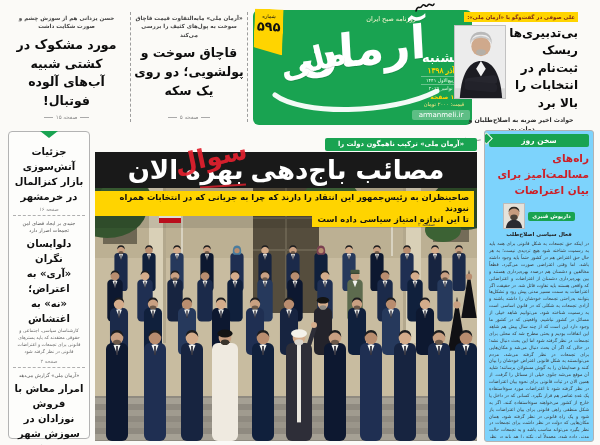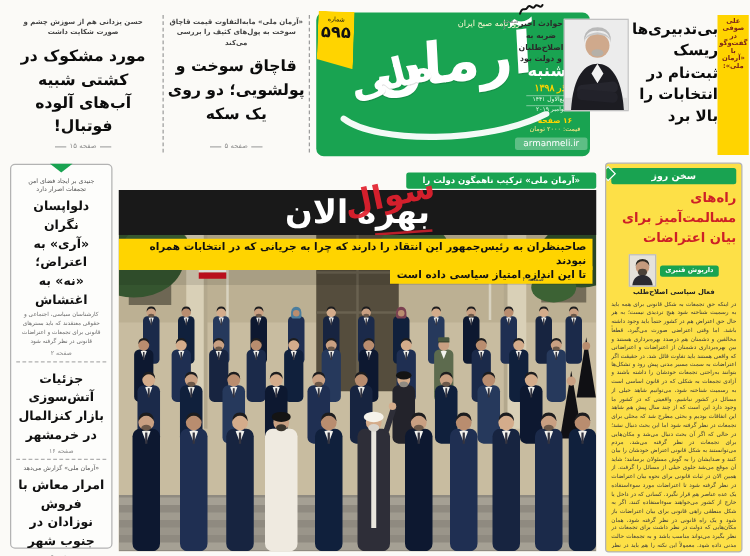--- a/index.html
+++ b/index.html
@@ -28,21 +28,21 @@
   .dateblock { position:absolute; right:5px; top:40px; width:46px; text-align:center; color:#fff; }
   .dateblock .d1 { font-size:13px; font-weight:bold; }
   .dateblock .d2 { font-size:7.5px; font-weight:bold; color:#ffd400; margin:1px 0;font-family:Liberation Serif, serif; }
   .dateblock .d3,.dateblock .d4 { font-size:4.8px; color:#eafbe9; border-top:1px solid rgba(255,255,255,.35); padding-top:1px; margin-top:1px; }
   .dateblock .d5 { font-size:6px; font-weight:bold; color:#ffd400; margin-top:2px; }
   .dateblock .d6 { font-size:5.2px; color:#ffe784; margin-top:1px; }
   .siteband { position:absolute; right:2px; bottom:5px; width:58px; background:rgba(255,255,255,.30); border-radius:2px; color:#fff; font-size:7px; text-align:center; padding:1px 0; direction:ltr; }
   .bismillah { position:absolute; top:-9px; right:36px; }
 
   
-  #story-r { position:absolute; left:485px; top:12px; width:114px; height:112px; display:flex; }
+  #story-r { position:absolute; left:464px; top:12px; width:114px; height:112px; display:flex; flex-direction:column; }
   #story-r .ykicker { background:#ffd400; color:#7c2418; font-size:5.4px; font-weight:bold; text-align:center; padding:2px 1px; }
   #story-r .row { display:flex; gap:3px; margin-top:3px; }
   #story-r .title { flex:1; font-size:12px; font-weight:bold; color:#0b0b0b; line-height:1.45; text-align:right; }
   #story-r .portrait { width:52px; height:74px; border:1px solid #c2c2c2; background:#ececec; flex:none; }
   #story-r .sub { font-size:6.2px; font-weight:bold; color:#2a2a2a; text-align:center; margin-top:3px; line-height:1.5; }
   #story-r .pg { font-size:5px; color:#8a8a8a; margin-top:2px; text-align:left; }
 
   
   .rail { position:absolute; left:8px; top:131px; width:82px; height:308px; border:1px solid #b3b3b3; border-radius:4px; background:#fdfdfb; padding:6px 4px 4px; display:flex; flex-direction:column; }
   .rail-tab { position:absolute; top:-1px; left:50%; transform:translateX(-50%); width:0; height:0; border-left:9px solid transparent; border-right:9px solid transparent; border-top:7px solid #19a351; }
@@ -61,21 +61,21 @@
   .stamp { position:absolute; right:-4px; top:-13px; color:#e3202e; font-size:15px; font-weight:bold; transform:rotate(-12deg); opacity:.92; letter-spacing:1px; }
   .stamp-line { position:absolute; right:-2px; bottom:-2px; width:46px; border-top:2px solid rgba(227,32,46,.8); transform:rotate(-4deg); }
 
   .photo-wrap { position:absolute; left:95px; top:188px; width:382px; height:253px; overflow:hidden; background:#c8bca0; }
   .subhead { position:absolute; right:3px; background:#ffd400; color:#101010; font-size:8.4px; font-weight:bold; padding:1px 5px 2px; line-height:1.3; }
   .subhead.l1 { top:3px; }
   .subhead.l2 { top:25px;text-align:right; }
   .lead-pg { position:absolute; top:33px; right:42px; font-size:5px; color:#4f4a40; }
 
   
-  .sokhan { position:absolute; left:484px; top:130px; width:110px; height:312px; border:1px solid #b3b3b3; border-radius:3px; background:#fde047; padding:3px 4px; display:flex; flex-direction:column; overflow:hidden; }
+  .sokhan { position:absolute; left:484px; top:130px; width:110px; height:312px; border:1px solid #b3b3b3; border-radius:3px; background:#7dd3fc; padding:3px 4px; display:flex; flex-direction:column; overflow:hidden; }
   .sokhan-head { position:relative; background:#19a351; color:#fff; font-size:7.5px; font-weight:bold; text-align:center; padding:1.5px 0 2.5px; border-radius:2px; }
   .sokhan-diamond { position:absolute; left:-7px; top:0; width:9px; height:9px; background:#19a351; transform:rotate(45deg); border:1.5px solid #fff; }
   .sokhan-title { color:#cd2027; font-size:10.5px; font-weight:bold; line-height:1.5; margin-top:4px; }
   .author-row { display:flex; justify-content:center; align-items:center; gap:3px; margin-top:5px; }
   .author-pill { background:#19a351; color:#fff; font-size:5.4px; font-weight:bold; padding:1.5px 4px; border-radius:2px; }
   .author-photo { width:22px; height:26px; border:1px solid #bbb; background:#e5e2da; flex:none; }
   .author-role { font-size:5.4px; font-weight:bold; color:#222; text-align:center; margin-top:2px; }
   .sokhan-body { font-size:4.6px; color:#3a3a3a; line-height:1.5; text-align:justify; margin-top:4px; flex:1; overflow:hidden; }
 </style>
 </head>
@@ -146,44 +146,45 @@
       </svg>
     </div>
     <div class="sub">حوادث اخیر ضربه به اصلاح‌طلبان و دولت بود</div>
     <div class="pg">صفحه ۶</div>
   </div>
 
   <aside class="rail">
     <div class="rail-tab"></div>
 
     <div class="rail-item">
+      <div class="title">جزئیات آتش‌سوزی بازار کنزالمال در خرمشهر</div>
+      <div class="pg">صفحه ۱۶</div>
+    </div>
+
+    <div class="rail-item">
       <div class="kicker">جنیدی بر ایجاد فضای امن تجمعات اصرار دارد</div>
       <div class="title">دلواپسان نگران
 «آری» به اعتراض؛
 «نه» به اغتشاش</div>
       <div class="note">کارشناسان سیاسی، اجتماعی و حقوقی معتقدند که باید بسترهای قانونی برای تجمعات و اعتراضات قانونی در نظر گرفته شود</div>
       <div class="pg">صفحه ۲</div>
     </div>
 
     <div class="rail-item">
-      <div class="title">جزئیات آتش‌سوزی بازار کنزالمال در خرمشهر</div>
-      <div class="pg">صفحه ۱۶</div>
-    </div>
-
-    <div class="rail-item">
       <div class="kicker">«آرمان ملی» گزارش می‌دهد</div>
-      <div class="title">امرار معاش با فروش نوزادان در جنوب شهر</div>
+      <div class="title">امرار معاش با فروش نوزادان در سوزش شهر</div>
       <div class="pg">صفحه ۹</div>
     </div>
 
   </aside>
 
   <div class="lead-kicker">«آرمان ملی» ترکیب ناهمگون دولت را بررسی می‌کند</div>
 
   <div class="lead-bar">
+    <span>مصائب باج‌دهی</span>
     <span class="stamp-wrap">
       <span>بهره</span>
       <span class="stamp">سوال</span>
       <span class="stamp-line"></span>
     </span>
     <span>الان</span>
   </div>
 
   <div class="photo-wrap">
     <svg id="cabinet-svg" width="382" height="253" viewBox="0 0 382 253">

